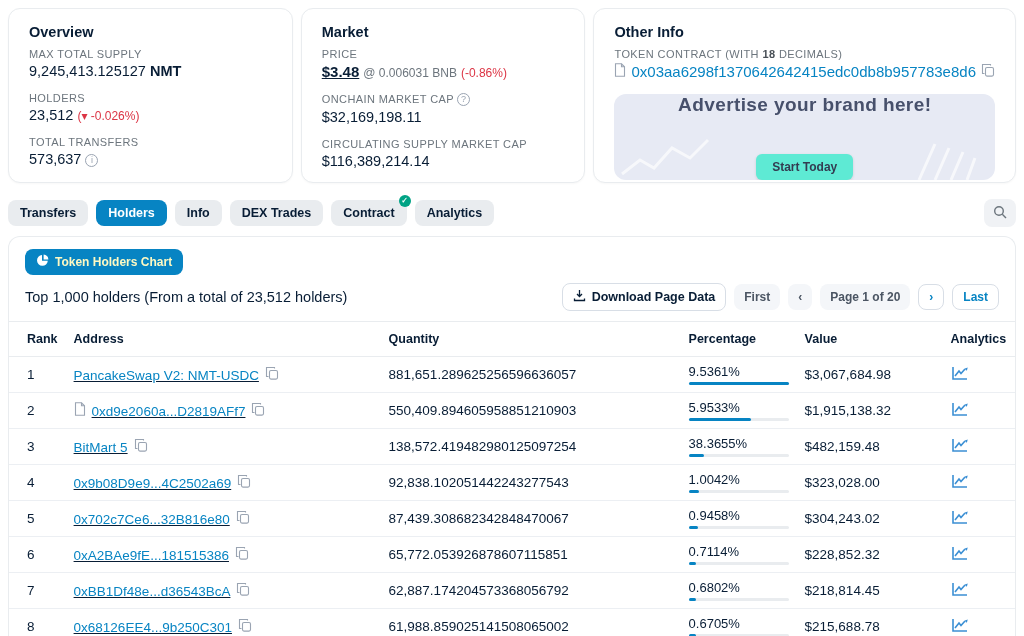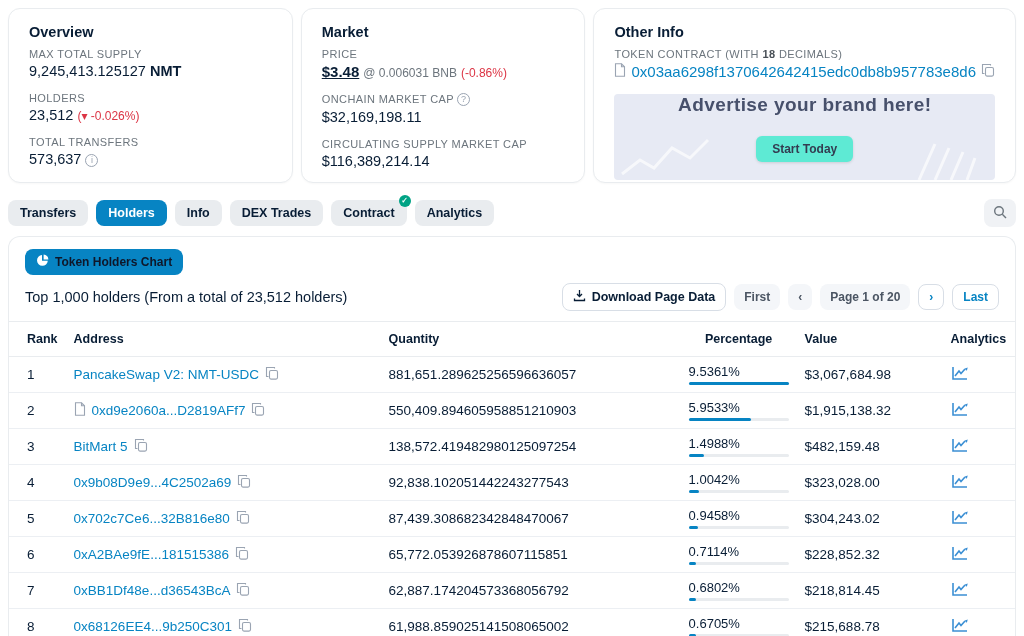--- a/index.html
+++ b/index.html
@@ -20,67 +20,67 @@
   .red { color:var(--red); font-size:12px;margin-top:46px; }
   .gray-sm { color:var(--gray); font-size:12px; }
   .price-main { font-size:15px; font-weight:700;text-decoration:underline; }
   .info-circle { display:inline-block; width:13px; height:13px; border:1px solid #9aa4b2;
     border-radius:50%; font-size:9px; line-height:11px; text-align:center; color:#9aa4b2;
     vertical-align:1px; font-weight:400; }
   .link { color:var(--blue); text-decoration:none; cursor:pointer; }
   .contract-row { display:flex; align-items:center; gap:5px; font-size:15px; margin-top:2px; }
   .icon-svg { flex:none; display:inline-block; vertical-align:-2px; }
   
-  .ad-box { margin-top:14px; background:#e7eaf4; border-radius:4px; height:86px;
+  .ad-box { margin-top:14px; background:#e7eaf4; border-radius:12px; height:86px;
     position:relative; display:flex; flex-direction:column; align-items:center;
-    justify-content:flex-start; gap:20px; overflow:hidden; }
+    justify-content:space-between; gap:12px; overflow:hidden; }
   .ad-headline { font-size:19px; color:#47506b; font-weight:600; letter-spacing:.4px; z-index:2; }
   .ad-btn { background:#5eead4; border:none; border-radius:6px; padding:6px 16px; font-size:12px;
     font-weight:700; color:#333c51; box-shadow:0 1px 3px rgba(0,0,0,.12); cursor:pointer; z-index:2;
     font-family:"Liberation Sans", sans-serif;}
   .ad-doodle { position:absolute; bottom:0; opacity:.65; z-index:1; }
   
   .tabs-row { display:flex; align-items:center; justify-content:space-between; padding:8px 8px 0 8px; }
   .tabs { display:flex; gap:8px; }
   .pill { position:relative; background:var(--pill); color:var(--dark); border:none; border-radius:8px;
     padding:6px 12px; font-size:12.5px; font-weight:600; cursor:pointer;
     font-family:"Liberation Sans", sans-serif; }
   .pill.active { background:var(--blue); color:#fff; }
   .pill .badge { position:absolute; top:-5px; right:-4px; width:12px; height:12px; background:#00a385;
     border-radius:50%; color:#fff; font-size:8px; line-height:12px; text-align:center; }
   .search-btn { background:#f0f2f5; border:none; border-radius:8px; width:32px; height:28px;
     display:flex; align-items:center; justify-content:center; cursor:pointer; }
   
   .big-card { margin:9px 8px 0 8px; border:1px solid var(--border); border-radius:12px 12px 0 0;
     border-bottom:none; min-height:400px; padding-top:12px; background:#fff; }
-  .chart-btn { margin:0 16px 8px 16px; background:var(--blue); color:#0f172a; border:none; border-radius:8px;
+  .chart-btn { margin:0 16px 8px 16px; background:var(--blue); color:#fef9c3; border:none; border-radius:8px;
     padding:5px 11px; font-size:12px; font-weight:600; display:inline-flex; align-items:center; gap:6px;
     cursor:pointer; font-family:"Liberation Sans", sans-serif; }
   .list-header { display:flex; align-items:center; justify-content:space-between; padding:0 16px 10px 16px; }
   .summary { font-size:14.5px; color:var(--dark); }
   .controls { display:flex; align-items:center; gap:8px; }
   .btn-outline { background:#fff; border:1px solid #d8dee6; border-radius:8px; padding:5px 10px;
     font-size:12.5px; font-weight:600; color:var(--dark); display:inline-flex; align-items:center; gap:6px;
     cursor:pointer; font-family:"Liberation Sans", sans-serif;}
   .btn-muted { background:var(--softbg); border:none; border-radius:8px; padding:6px 10px;
     font-size:12px; font-weight:600; color:#4b5563; cursor:pointer; font-family:"Liberation Sans", sans-serif;}
   .btn-nav { background:#fff; border:1px solid #d8dee6; border-radius:8px; padding:5px 10px;
     font-size:12px; font-weight:600; color:var(--blue); cursor:pointer; font-family:"Liberation Sans", sans-serif;}
   
   table { width:100%; border-collapse:collapse; }
   thead th { font-size:12.5px; font-weight:700; color:var(--dark); text-align:left;
     padding:10px 8px; border-top:1px solid var(--border); border-bottom:1px solid var(--border); }
   th.c-rank { width:30px; padding-left:18px; }
   th.c-address { width:315px; }
   th.c-quantity { width:300px; }
-  th.c-pct { width:116px;text-align:center; }
+  th.c-pct { width:116px; }
   th.c-value { width:146px; }
   tbody td { font-size:13.5px; padding:7px 8px; border-bottom:1px solid #eceff3; height:36px; }
   td.c-rank { padding-left:18px; color:var(--dark); }
-  .addr-cell { display:flex; align-items:center; gap:6px; }
+  .addr-cell { display:flex; align-items:flex-end; gap:6px;text-decoration:underline; }
   .pct-wrap { display:inline-block; }
   .pct-num { font-size:13px; color:var(--dark); display:block; margin-bottom:3px; }
   .pct-track { width:100px; height:3px; background:var(--border); border-radius:2px; }
   .pct-fill { height:3px; background:var(--blue); border-radius:2px; }
   .chart-icon-btn { background:none; border:none; cursor:pointer; padding:0; }
 </style>
 </head>
 <body>
 
 <div class="top-cards">
@@ -282,21 +282,21 @@
           <td>
             <span class="addr-cell">
               <a class="link">BitMart 5</a>
               <span class="icon-svg"><svg width="14" height="14" viewBox="0 0 14 14">
                   <rect x="4.5" y="4.5" width="8" height="8.6" rx="1.5" fill="none" stroke="#9aa4b2" stroke-width="1.1"></rect>
                   <path d="M9.5 2.5v-1h-8v9h2" fill="none" stroke="#9aa4b2" stroke-width="1.1"></path>
                 </svg></span>
             </span>
           </td>
           <td>138,572.419482980125097254</td>
-          <td><span class="pct-wrap"><span class="pct-num">1.4988%</span><span class="pct-track" style="display:block">
+          <td><span class="pct-wrap"><span class="pct-num">38.3655%</span><span class="pct-track" style="display:block">
                 <span class="pct-fill" style="display:block;width:15.7%"></span>
               </span></span></td>
           <td>$482,159.48</td>
           <td><button class="chart-icon-btn"><span><svg width="18" height="15" viewBox="0 0 18 15">
                   <path d="M2 1 v12 h14" fill="none" stroke="#3b8fd4" stroke-width="1.6"></path>
                   <polyline points="4,10 8,5 10,7.5 14,3" fill="none" stroke="#3b8fd4" stroke-width="1.6"></polyline>
                   <path d="M14 3 l1.8 -0.6 l-0.5 1.9" fill="none" stroke="#3b8fd4" stroke-width="1.3"></path>
                 </svg></span></button></td>
         </tr>
         <tr>

